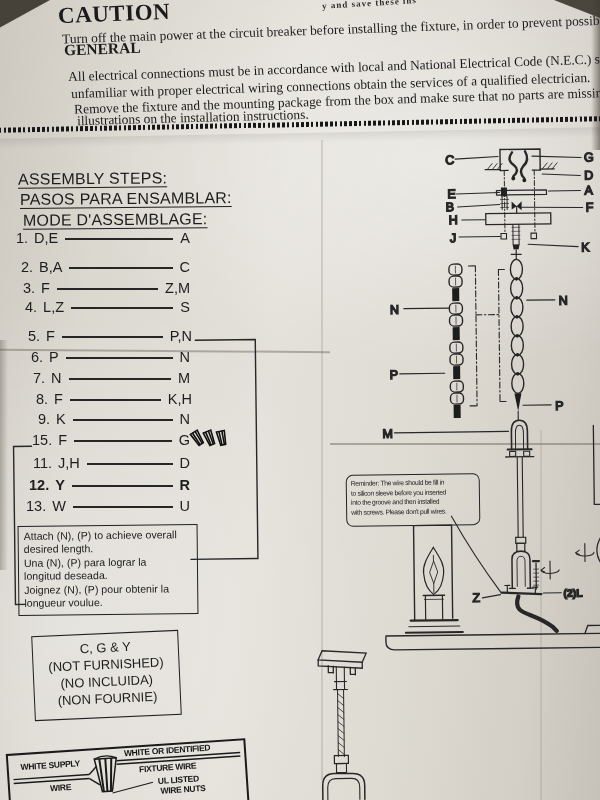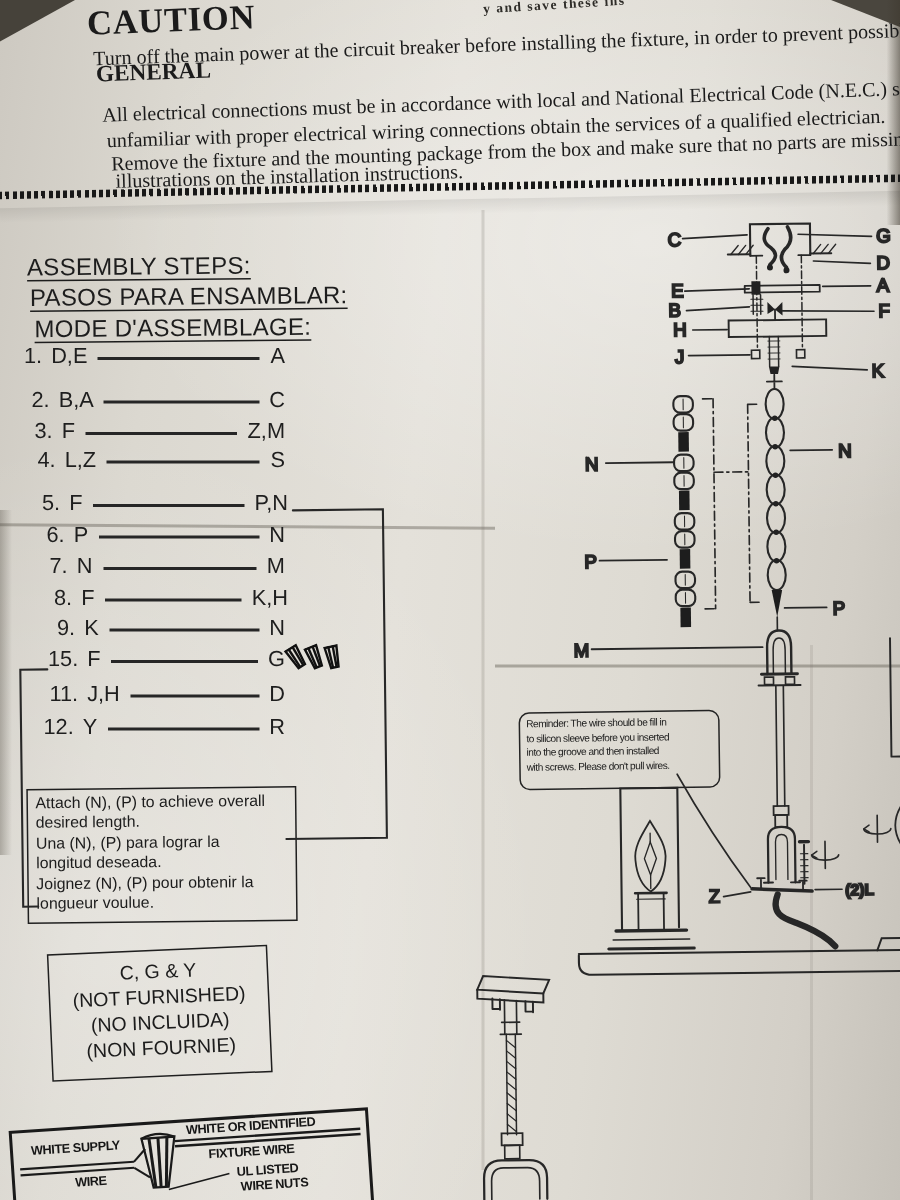--- a/index.html
+++ b/index.html
@@ -123,25 +123,31 @@
       <span>F</span>
       <span class="sline"></span>
       <span>G</span>
   </div>
   <div class="step" style="top:455px;left:33px;width:157px;">
     <span class="snum">11.</span>
       <span>J,H</span>
       <span class="sline"></span>
       <span>D</span>
   </div>
-  <div class="step" style="top:477px;left:29px;width:161px;">
+  <div class="step" style="top:477px;left:29px;width:161px;font-weight:bold;">
     <span class="snum">12.</span>
       <span>Y</span>
       <span class="sline"></span>
       <span>R</span>
+  </div>
+  <div class="step" style="top:498px;left:26px;width:164px;">
+    <span class="snum">13.</span>
+      <span>W</span>
+      <span class="sline"></span>
+      <span>U</span>
   </div>
 
   <div class="nutrow">
     <svg width="14" height="18" viewBox="0 0 14 18" style="transform:rotate(-32deg)">
         <polygon points="3,1 11,1 9.5,15 4.5,15" fill="none" stroke="#111" stroke-width="1.6"></polygon>
         <line x1="5.5" y1="1" x2="5.8" y2="15" stroke="#111" stroke-width="1.6"></line>
         <line x1="8.5" y1="1" x2="8.2" y2="15" stroke="#111" stroke-width="1.6"></line>
       </svg>
     <svg width="14" height="18" viewBox="0 0 14 18" style="transform:rotate(-22deg)">
         <polygon points="3,1 11,1 9.5,15 4.5,15" fill="none" stroke="#111" stroke-width="1.6"></polygon>

